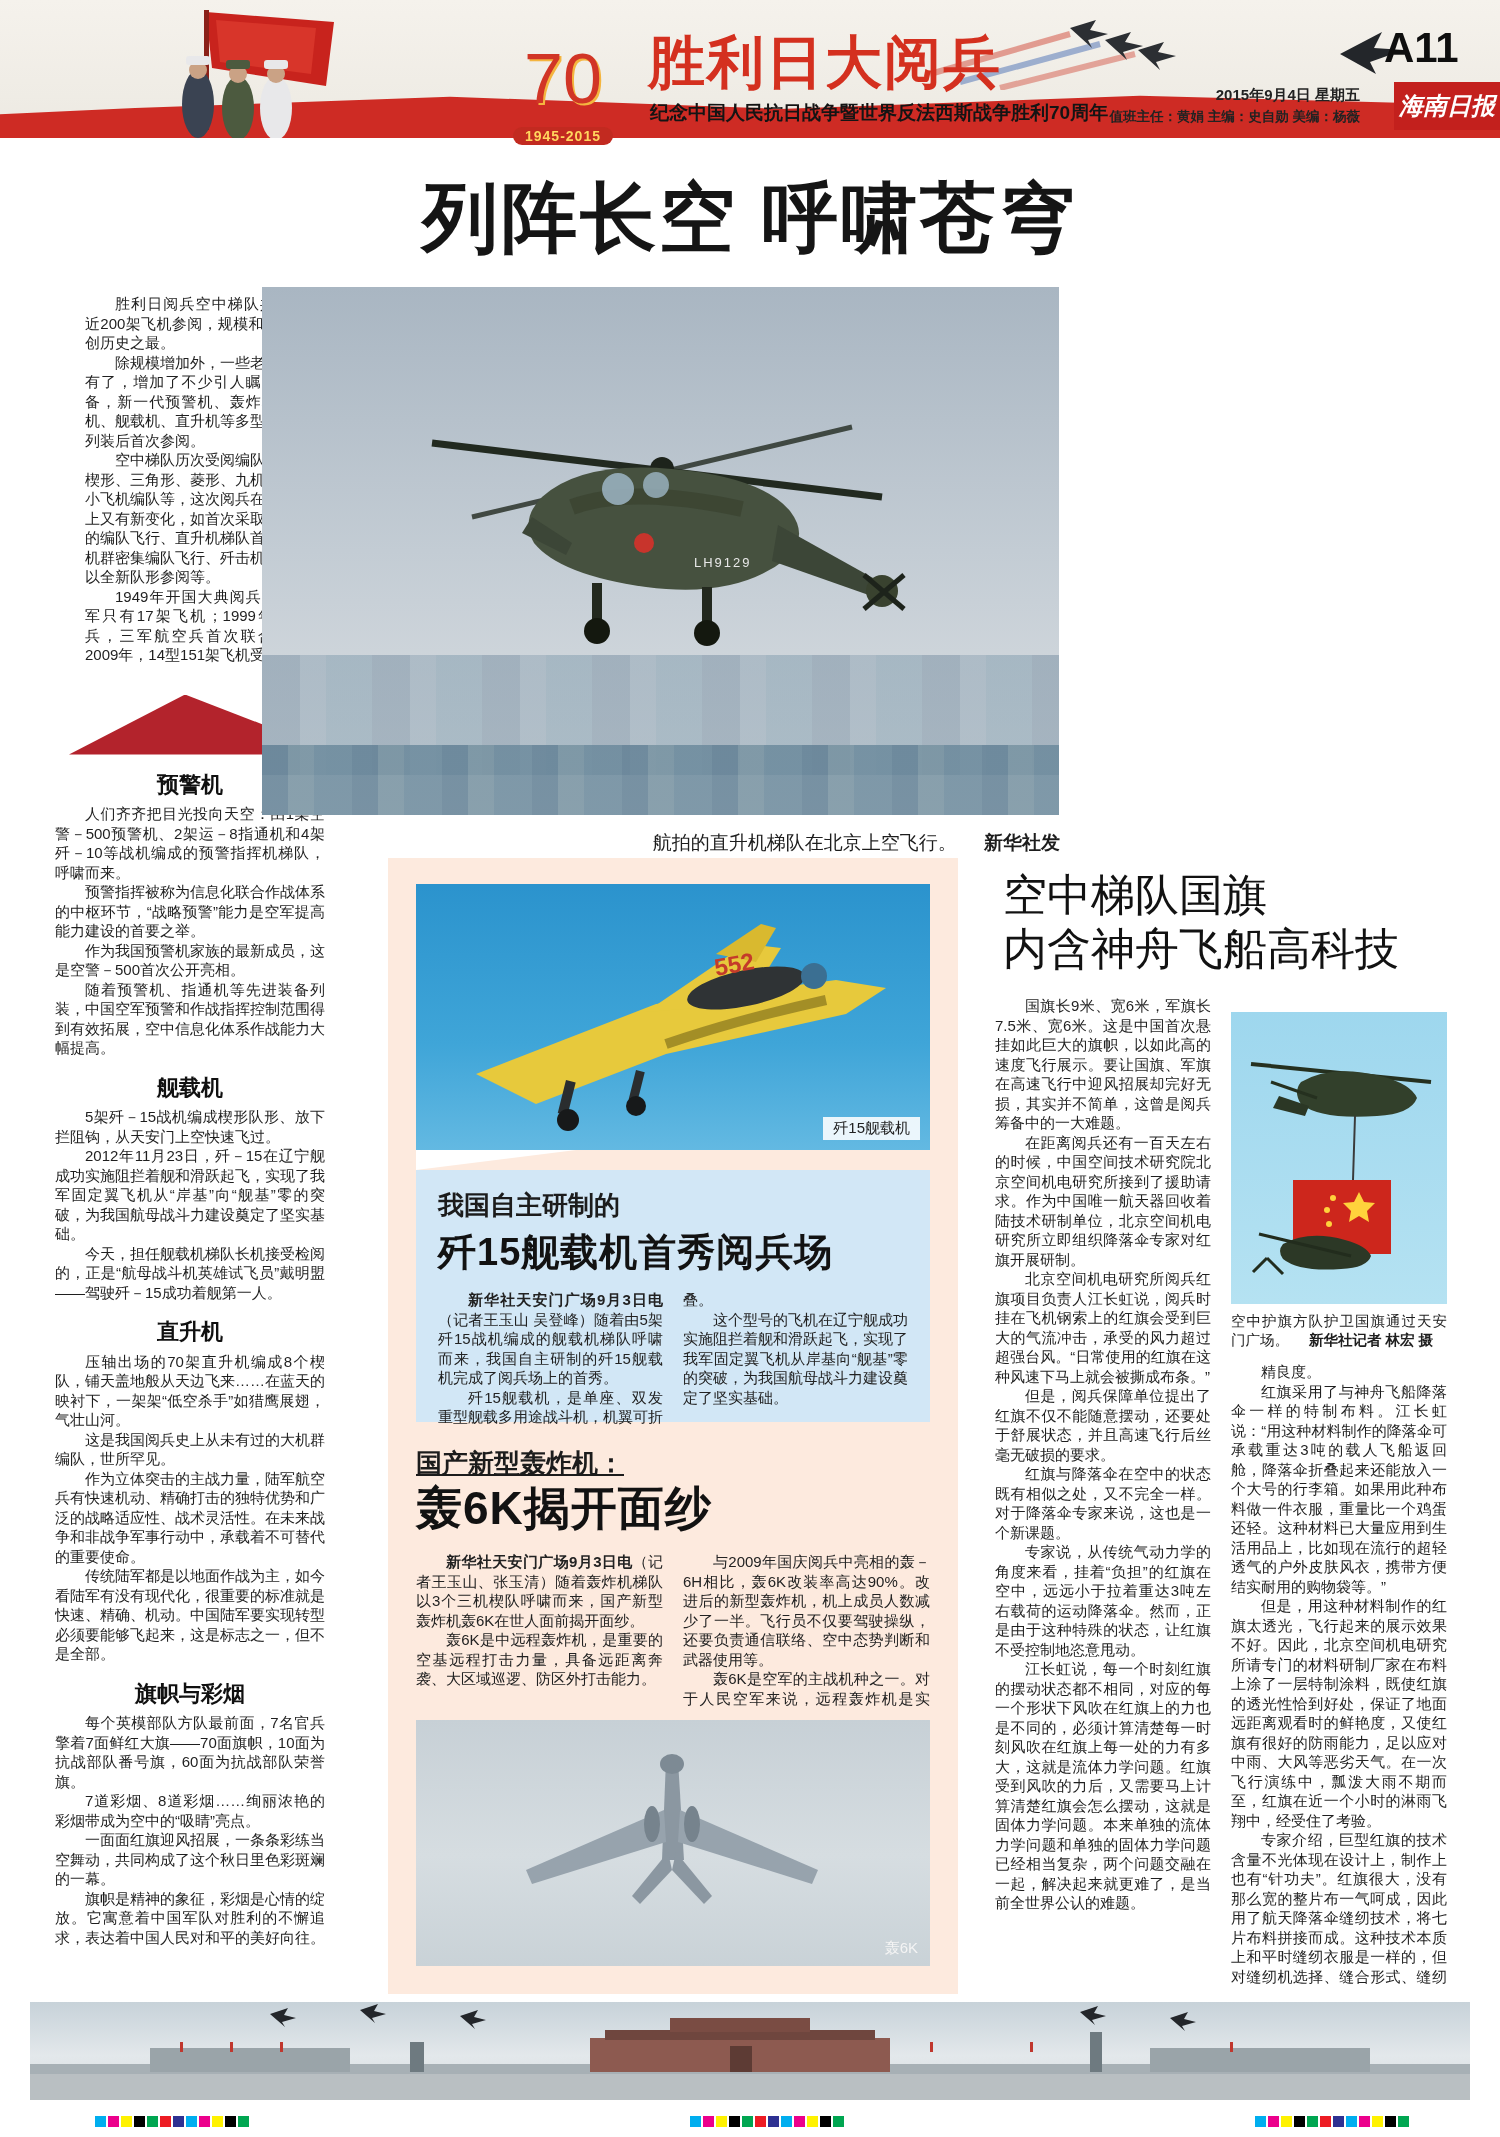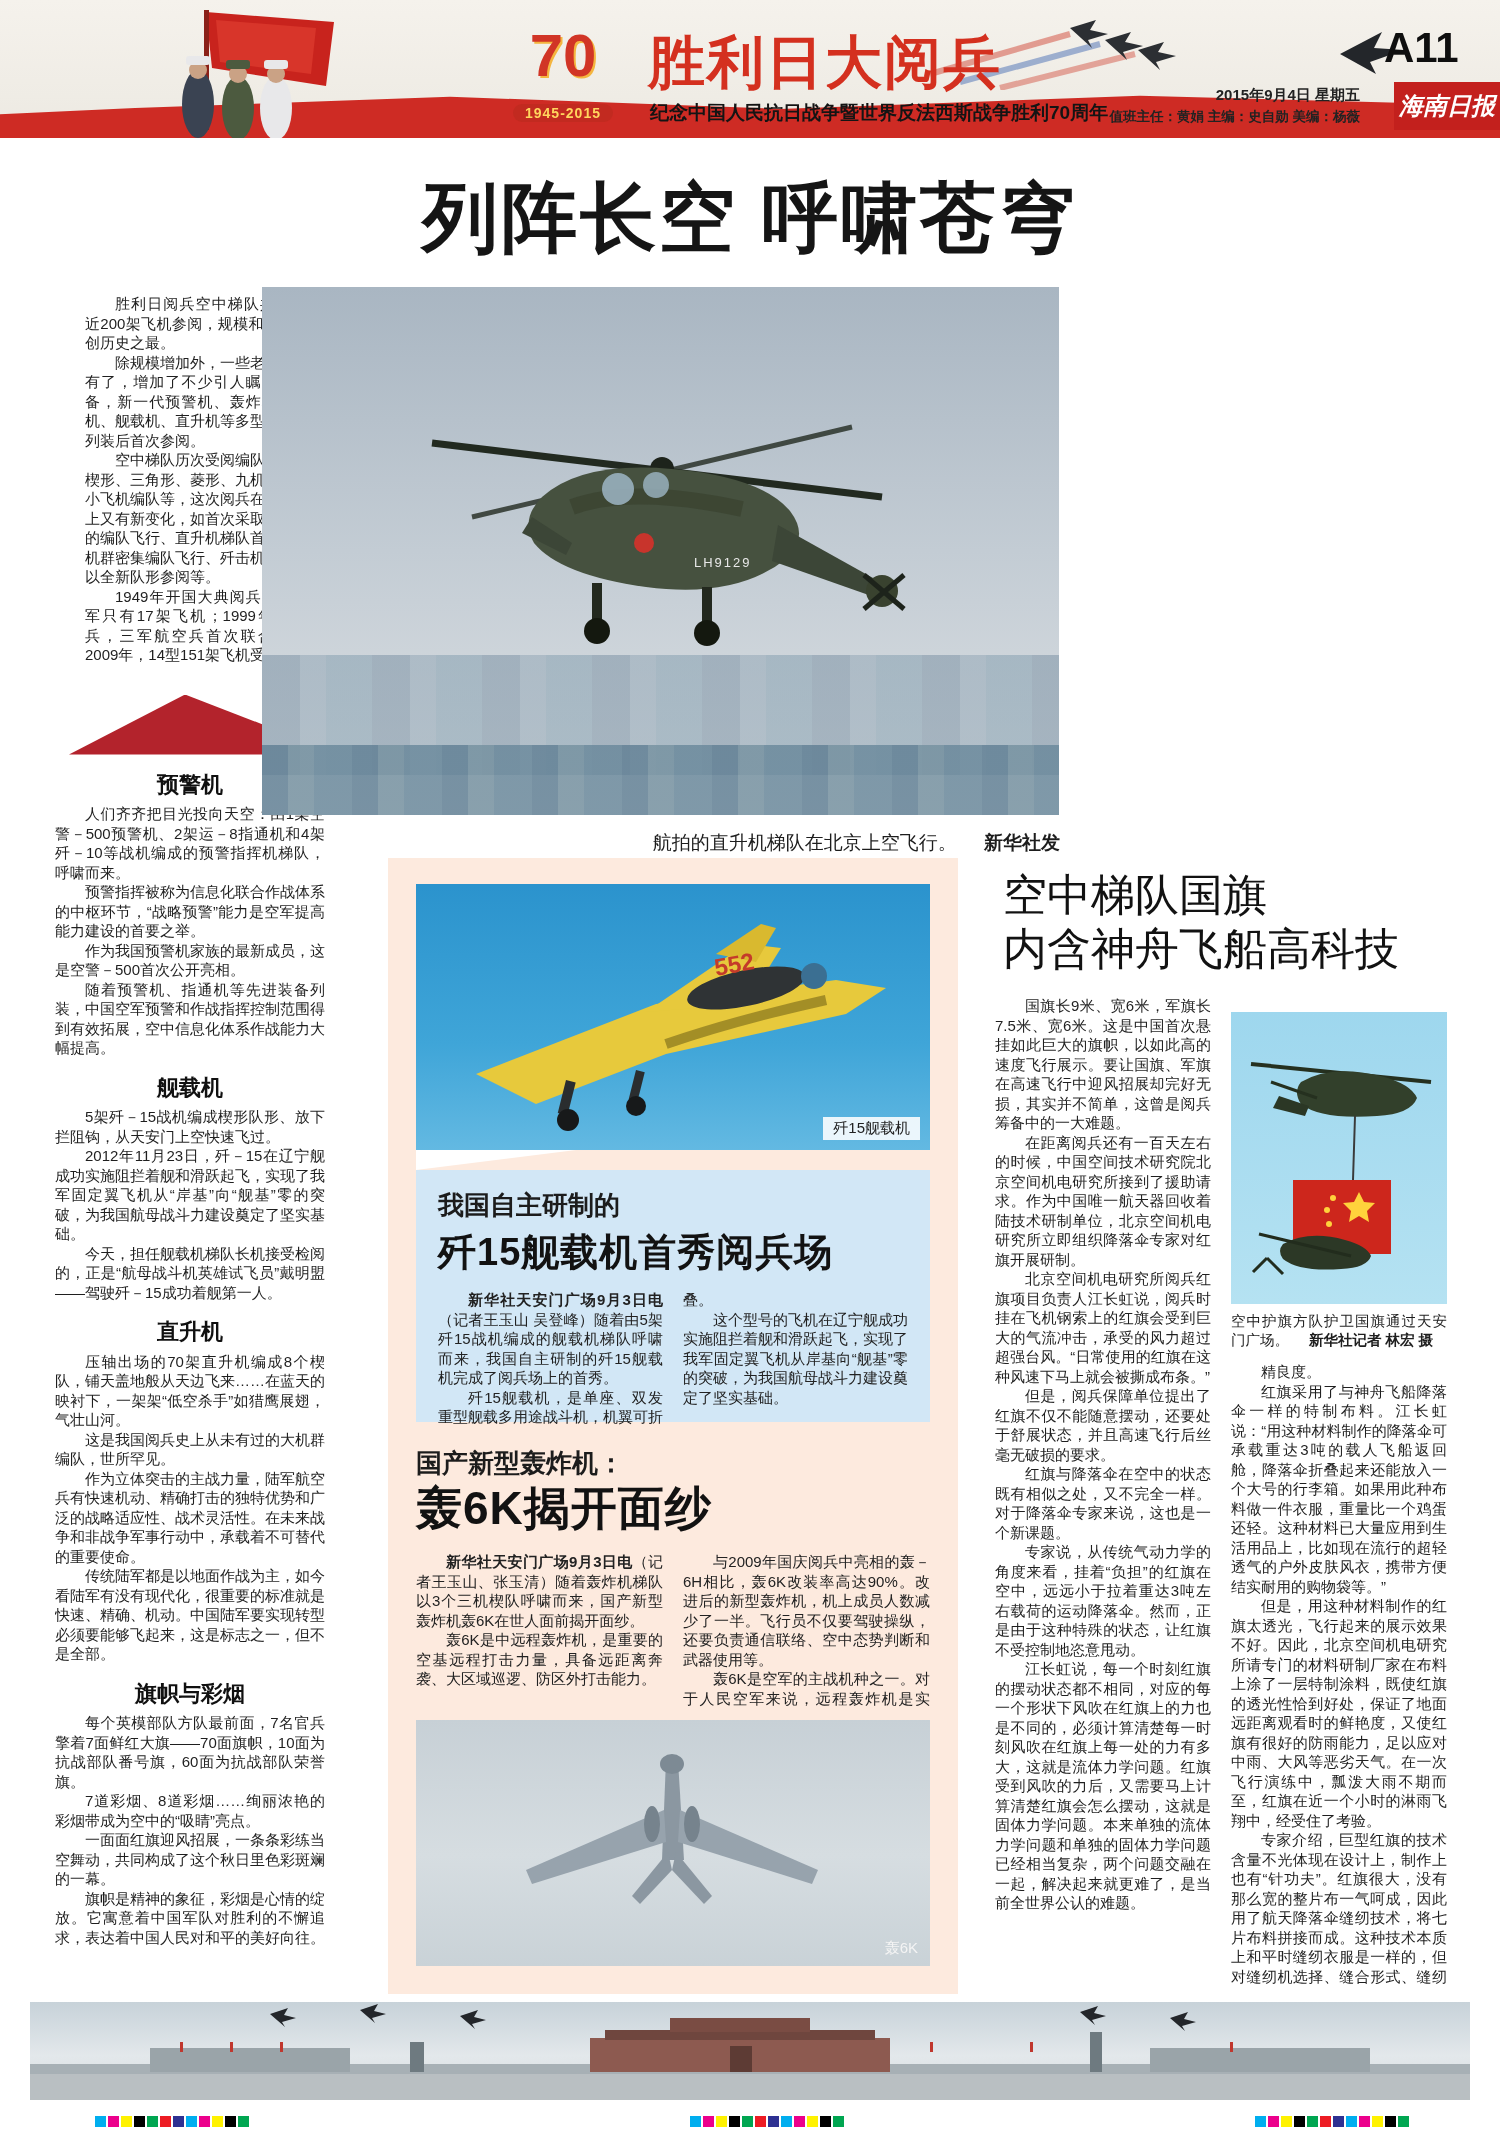--- a/index.html
+++ b/index.html
@@ -5,22 +5,22 @@
   html,body{margin:0;padding:0;background:#ffffff;}
   #page{position:relative;width:1500px;height:2137px;margin:0 auto;background:#fff;overflow:hidden;
         font-family:"Liberation Sans","DejaVu Sans",sans-serif;color:#1f1f1f;}
   
   .banner{position:absolute;left:0;top:0;width:1500px;height:138px;
           background:linear-gradient(180deg,#f5f2ec 0%,#efece5 70%,#ece8e1 100%);}
   .banner-red{position:absolute;left:0;top:94px;width:1500px;height:44px;background:#ce2b24;
           clip-path:polygon(0 46%,9% 32%,30% 6%,52% 34%,76% 4%,100% 26%,100% 100%,0 100%);}
   .soldiers{position:absolute;left:146px;top:8px;width:194px;height:130px;z-index:4;}
   .logo70{position:absolute;left:478px;top:8px;width:170px;height:126px;z-index:4;text-align:center;}
-  .seventy{font-size:60px;line-height:96px;font-weight:700;color:#d13526;
-           text-shadow:2px 2px 0 #f4b53f;}
+  .seventy{font-size:70px;line-height:96px;font-weight:400;color:#d13526;
+           text-shadow:2px 2px 0 #f4b53f;margin-top:23px;}
   .logo-years{display:inline-block;background:#c22a20;color:#ffd65e;font-size:14px;font-weight:700;
            padding:1px 12px;border-radius:10px;letter-spacing:1px;}
   .banner-title{position:absolute;left:648px;top:34px;z-index:4;font-size:57px;font-weight:900;
            color:#d4301f;letter-spacing:2px;line-height:1;}
   .banner-subtitle{position:absolute;left:650px;top:100px;z-index:4;font-size:19px;font-weight:800;color:#141414;}
   .jets-deco{position:absolute;left:920px;top:4px;width:560px;height:86px;z-index:2;}
   .page-number{position:absolute;left:1384px;top:24px;z-index:4;font-size:42px;font-weight:700;color:#0f0f0f;}
   .date-line{position:absolute;left:1060px;top:86px;width:300px;text-align:right;z-index:4;
            font-size:15px;font-weight:700;color:#222;}
   .staff-line{position:absolute;left:1020px;top:108px;width:340px;text-align:right;z-index:4;
@@ -57,21 +57,21 @@
   .photo-chip{position:absolute;right:10px;bottom:10px;background:rgba(255,255,255,.88);color:#222;
            font-size:15px;padding:2px 10px;}
   .wedge{position:absolute;left:28px;top:292px;width:160px;height:20px;background:#ffffff;
            clip-path:polygon(0 0,100% 0,0 100%);}
   .blue-box{position:absolute;left:28px;top:312px;width:514px;height:252px;background:#d2e7f6;
            padding:18px 22px;box-sizing:border-box;}
   .kicker{font-size:26px;font-weight:700;color:#1c1c1c;margin:0 0 4px;}
   .mid-h2{font-size:38px;font-weight:900;color:#121212;margin:0 0 12px;letter-spacing:1px;}
   .two-col{column-count:2;column-gap:20px;font-size:15px;line-height:19.5px;text-align:justify;color:#222;}
   .two-col p{margin:0;text-indent:2em;}
-  .h6k-kicker{position:absolute;left:28px;top:588px;}
+  .h6k-kicker{position:absolute;left:28px;top:588px;text-decoration:underline;}
   .h6k-h2{position:absolute;left:28px;top:620px;font-size:46px;}
   .h6k-text{position:absolute;left:28px;top:694px;width:514px;height:156px;overflow:hidden;}
   .h6k-photo{position:absolute;left:28px;top:862px;width:514px;height:246px;overflow:hidden;
            background:linear-gradient(180deg,#c7d0d6 0%,#d6dde1 55%,#c9d2d7 100%);}
   .h6k-label{position:absolute;right:12px;bottom:8px;color:#f4f4f4;font-size:15px;}
   
   .right-col{position:absolute;left:995px;top:860px;width:452px;height:1112px;}
   .right-h2{font-size:44px;font-weight:400;color:#121212;line-height:1.22;margin:8px;}
   .rcol1{position:absolute;left:0;top:136px;width:216px;height:972px;overflow:hidden;
            font-size:15px;line-height:19.5px;text-align:justify;}

